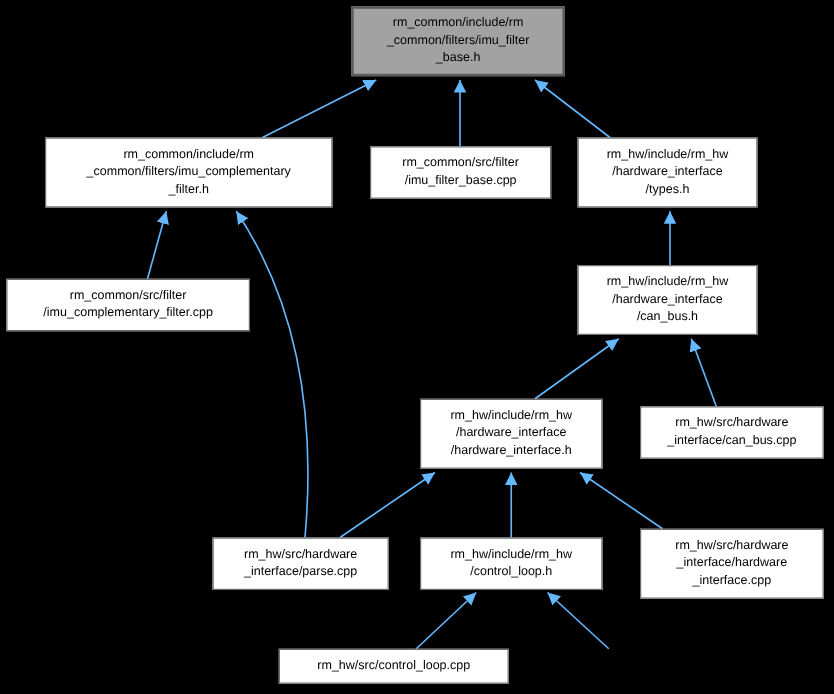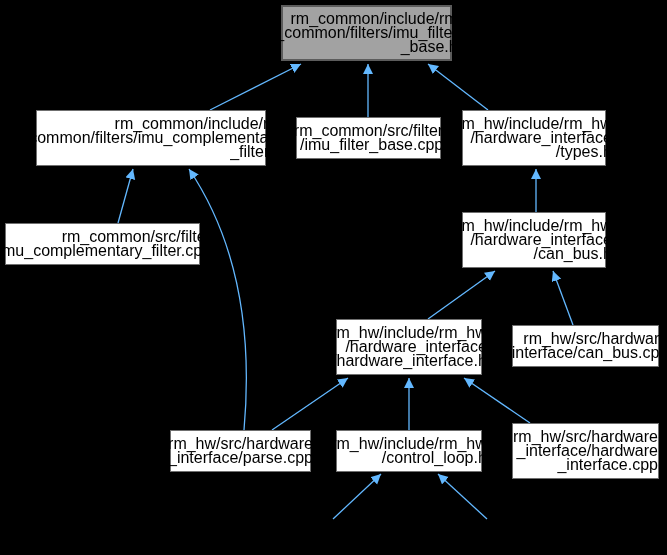--- a/index.html
+++ b/index.html
@@ -12,23 +12,23 @@
     overflow: hidden;
   }
   #edges { position: absolute; left: 0; top: 0; width: 667px; height: 555px; }
   .edge { stroke: #63b8ff; stroke-width: 1.3; fill: none; }
   .node {
     position: absolute;
     box-sizing: border-box;
     background: #ffffff;
     border: 1px solid #6f6f6f;
     color: #000000;
-    font-size: 16px;
+    font-size: 10px;
     line-height: 14px;
-    text-align: right;
+    text-align: center;
     display: flex;
     align-items: center;
     justify-content: center;
     white-space: pre-line;
     cursor: pointer;
   }
   .node.current {
     background: #a2a2a2;
     border: 2px solid #5c5c5c;
   }
@@ -91,15 +91,16 @@
   <div class="node" style="left:170px; top:430px; width:141px; height:42px;">rm_hw/src/hardware
 _interface/parse.cpp</div>
 
   <div class="node" style="left:336px; top:430px; width:146px; height:42px;">rm_hw/include/rm_hw
 /control_loop.h</div>
 
   <div class="node" style="left:512px; top:423px; width:147px; height:56px;">rm_hw/src/hardware
 _interface/hardware
 _interface.cpp</div>
 
+  <div class="node" style="left:223px; top:519px; width:184px; height:28px;">rm_hw/src/control_loop.cpp</div>
 
 
 </div>
 
 </body></html>

